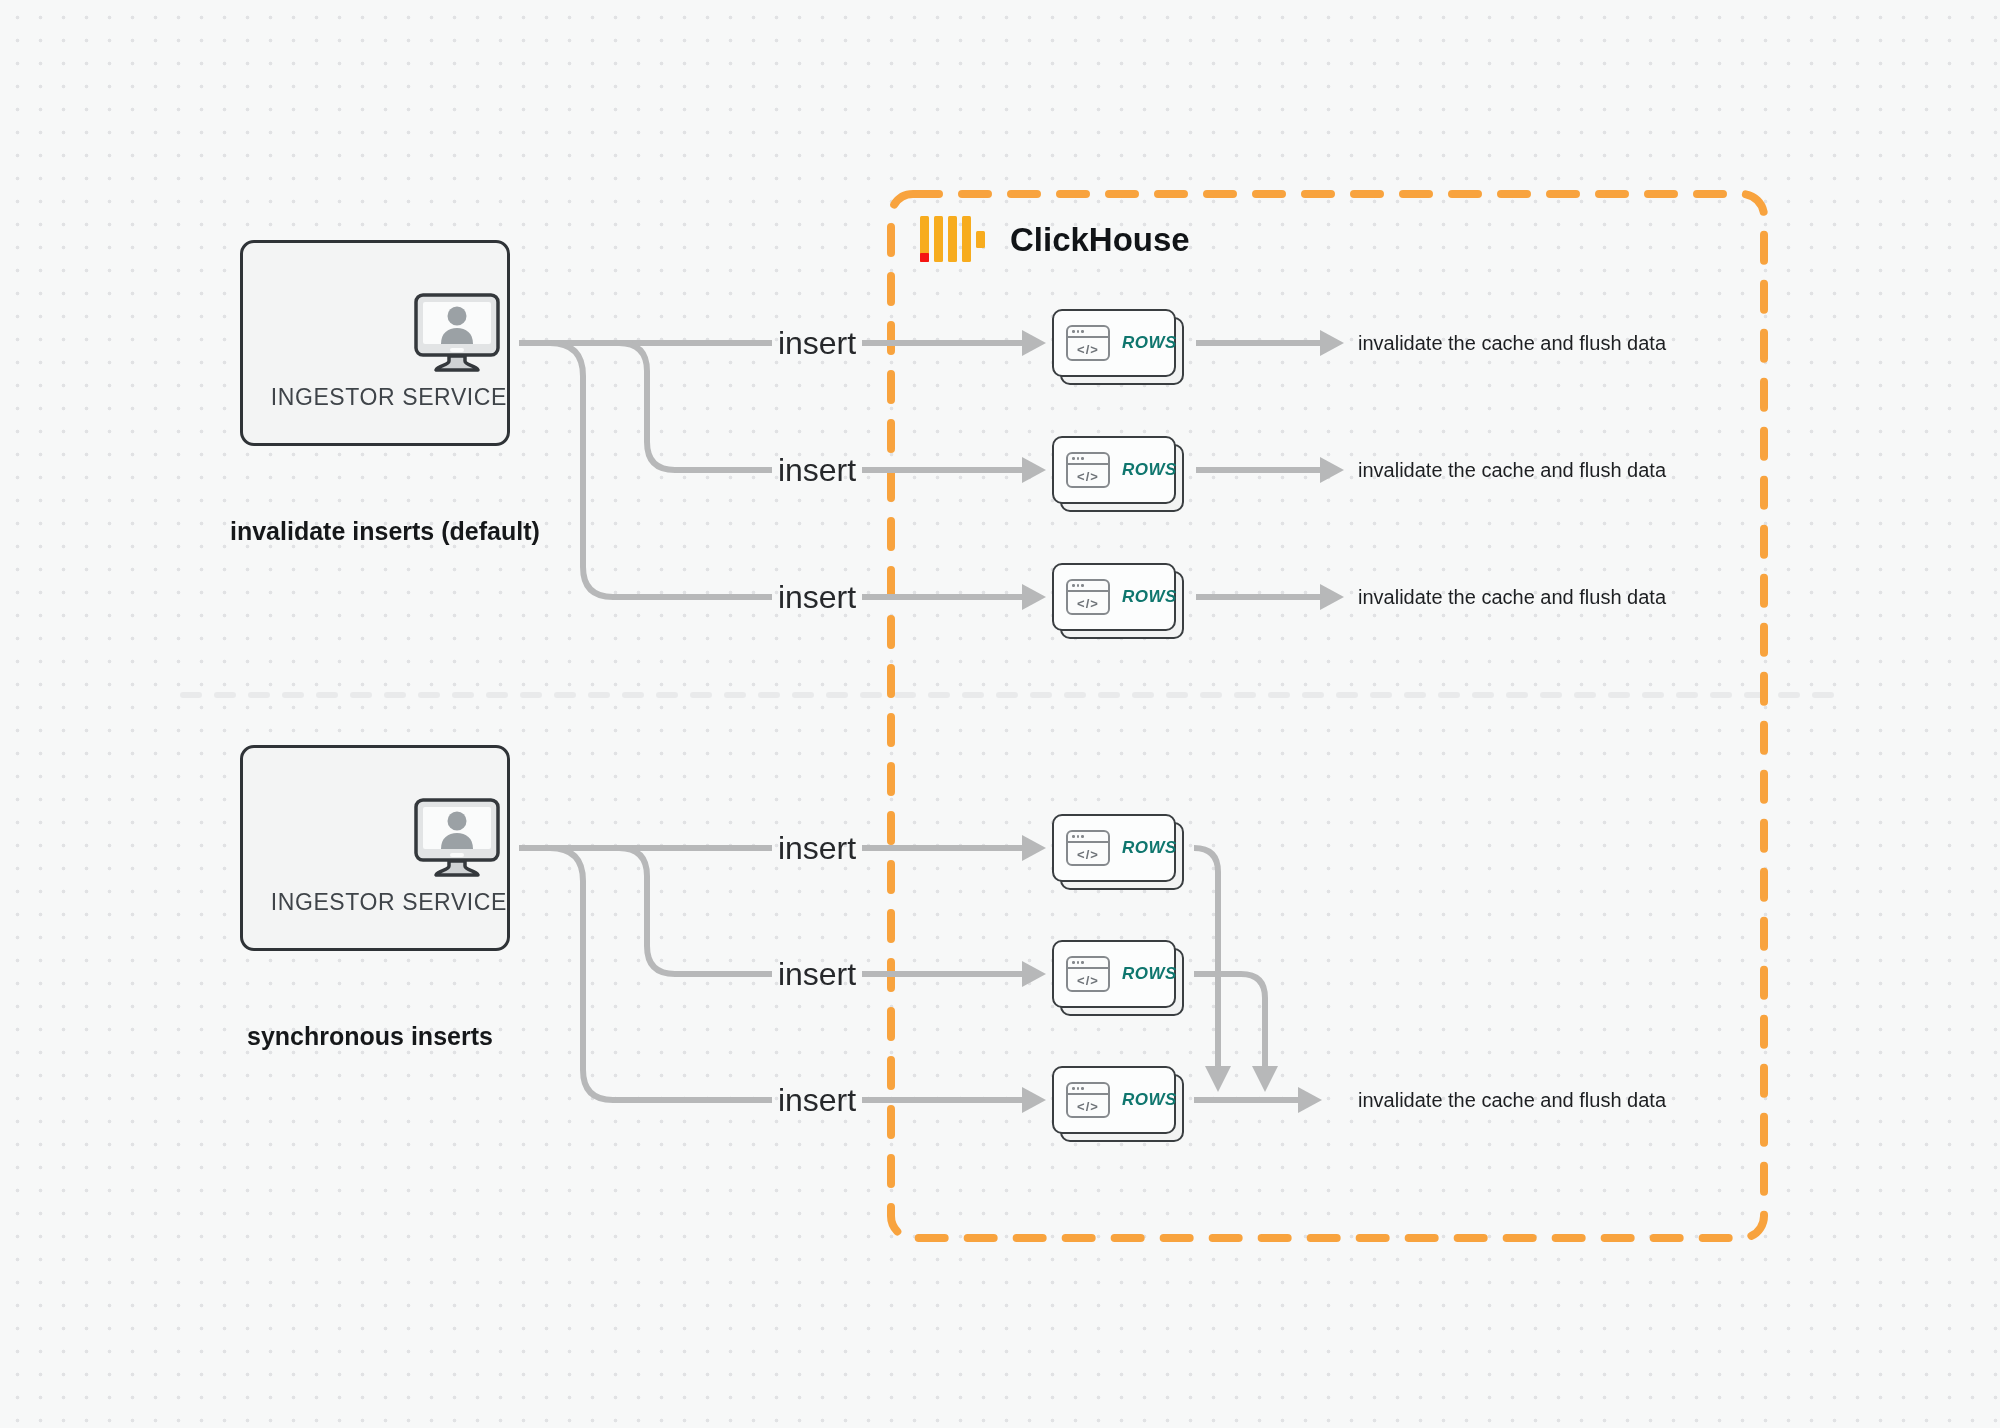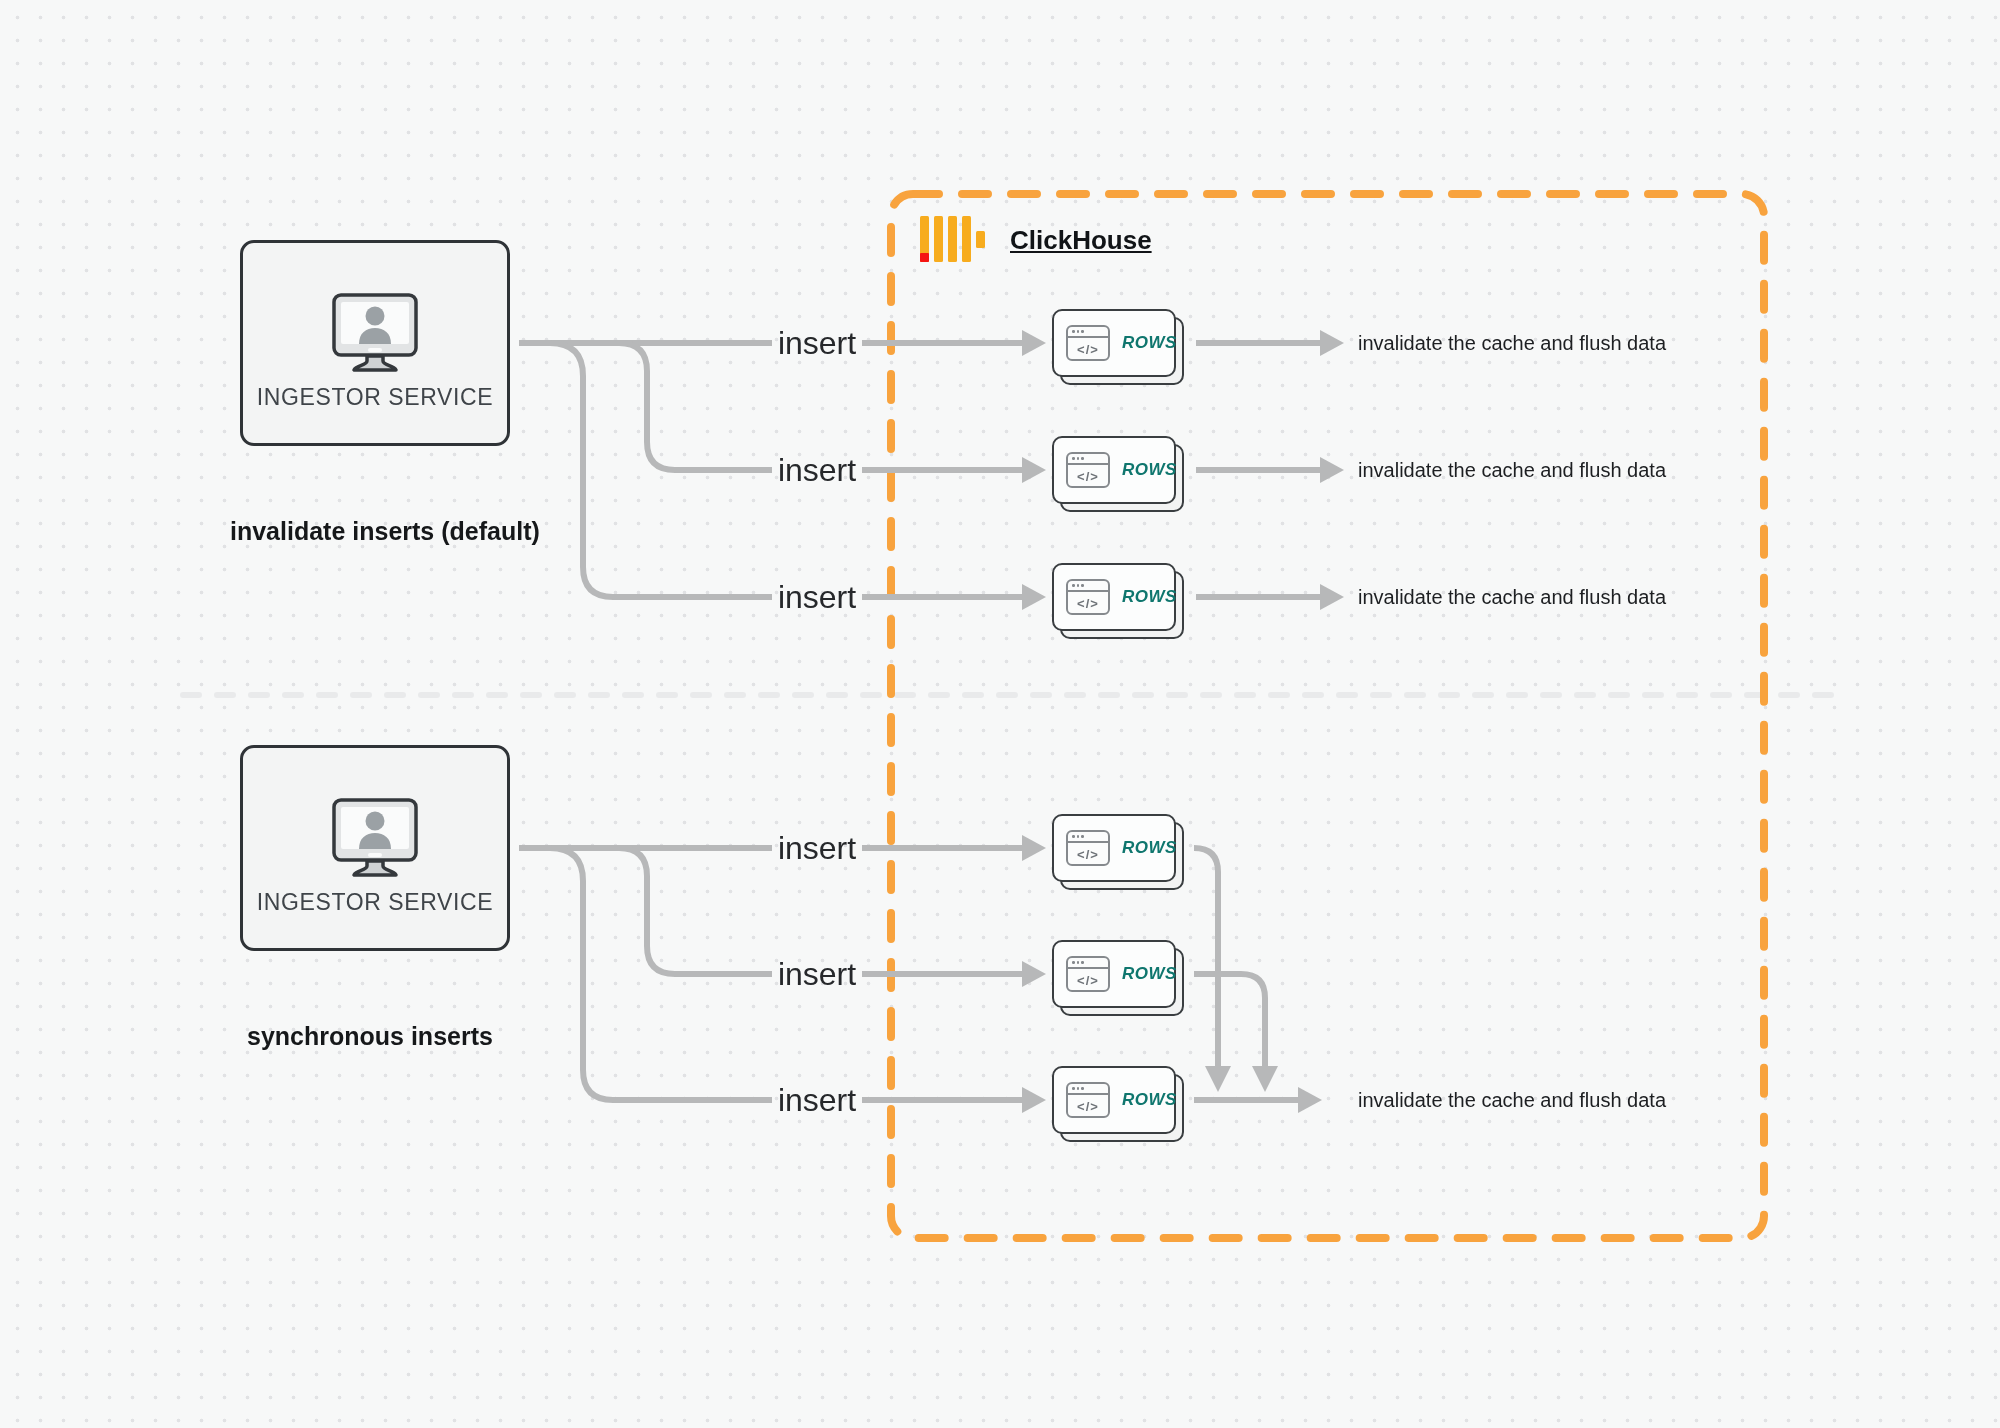--- a/index.html
+++ b/index.html
@@ -10,21 +10,21 @@
     background-image:radial-gradient(circle,#e1e2e4 1.7px,transparent 2.1px);
     background-size:23px 23px;
     background-position:6px 6px;
   }
   .layer{position:absolute;left:0;top:0;width:2000px;height:1428px;}
 
   
   .ingestor{
     position:absolute;width:270px;height:206px;box-sizing:border-box;
     background:#f3f4f4;border:3.5px solid #2f3337;border-radius:14px;
-    display:flex;flex-direction:column;align-items:center;justify-content:center;
+    display:flex;flex-direction:column;align-items:flex-end;justify-content:center;
     gap:12px;padding-top:16px;
   }
   .ing-label{font-size:23px;color:#3f4449;letter-spacing:0.6px;white-space:nowrap;}
 
   
   .caption{position:absolute;font-size:25px;font-weight:bold;color:#16181a;white-space:nowrap;}
 
   
   .insert-label{position:absolute;left:770px;width:94px;text-align:center;font-size:32px;color:#26282b;transform:translateY(-50%);white-space:nowrap;}
   .result-label{position:absolute;left:1358px;font-size:20px;color:#1d1f22;transform:translateY(-50%);white-space:nowrap;}
@@ -43,21 +43,21 @@
   .rows-text{font-size:17px;font-style:italic;font-weight:600;color:#0f766e;letter-spacing:0.5px;}
 
   
   .browser-icon{width:44px;height:36px;box-sizing:border-box;border:2px solid #85898d;border-radius:6px;background:#fbfcfc;overflow:hidden;flex:none;}
   .browser-icon .bar{height:9px;border-bottom:2px solid #85898d;display:flex;align-items:center;gap:2px;padding-left:4px;}
   .browser-icon .dot{width:2.5px;height:2.5px;border-radius:50%;background:#85898d;}
   .browser-icon .code{height:23px;display:flex;align-items:center;justify-content:center;font-size:13px;font-weight:700;color:#6e7control4;color:#6e7378;letter-spacing:1px;}
 
   
   .ch-header{position:absolute;display:flex;align-items:center;gap:24px;}
-  .ch-name{font-size:26px;font-weight:600;color:#111417;white-space:nowrap;text-decoration:underline;}
+  .ch-name{font-size:33px;font-weight:600;color:#111417;white-space:nowrap;}
 </style>
 </head>
 <body>
 
 <div id="canvas">
 
   <svg class="layer" viewBox="0 0 2000 1428">
 
     <line x1="183" y1="695" x2="1840" y2="695" stroke="#E9EAEB" stroke-width="6" stroke-dasharray="16 18" stroke-linecap="round"></line>
 

